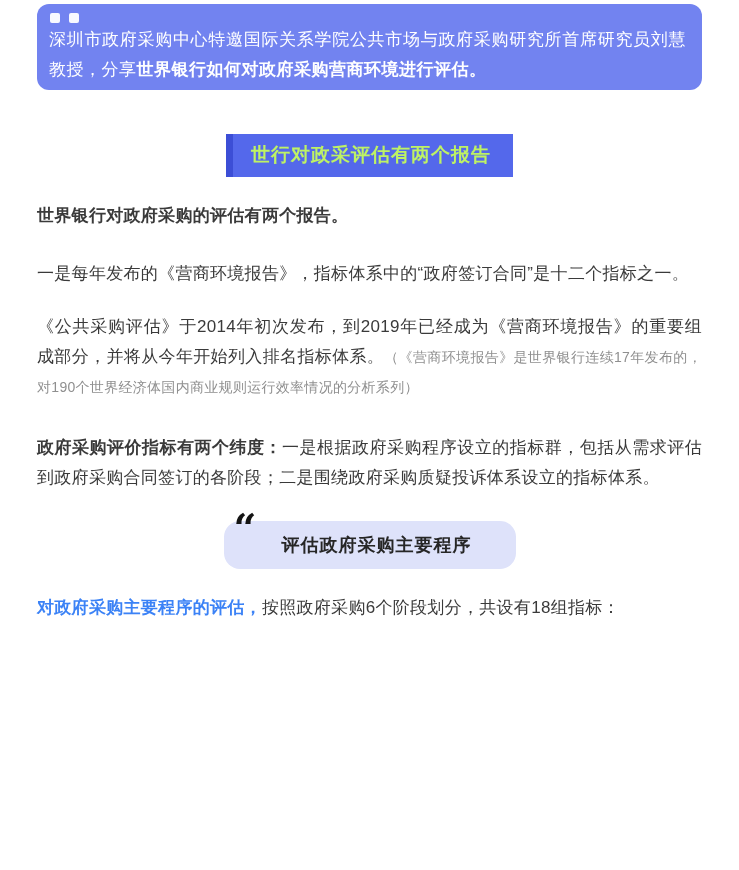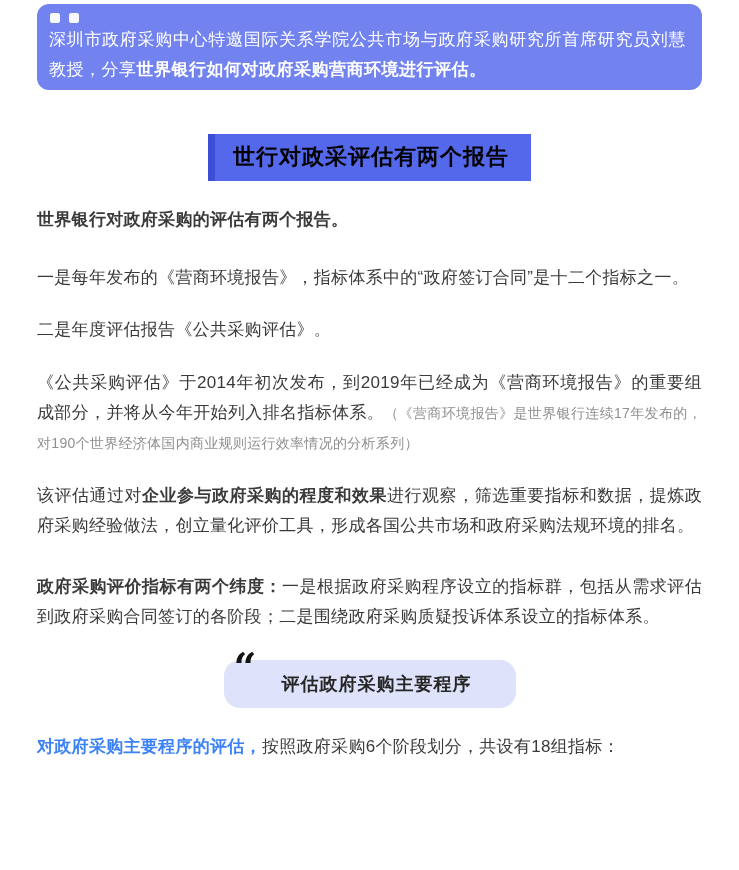--- a/index.html
+++ b/index.html
@@ -34,22 +34,22 @@
   }
   .banner-text .b { font-weight:bold; }
 
   
   .sec-header-wrap { display:flex; justify-content:center; }
   .sec-header-wrap.first { margin-top:44px; }
   .sec-header-wrap.second { margin-top:36px; }
   .sec-header {
     background:#5468EB;
     border-left:7px solid #3C4ED6;
-    color:#000000;
-    font-size:22px;
+    color:#bef264;
+    font-size:19px;
     font-weight:bold;
     letter-spacing:1px;
     padding:8px 22px 9px 18px;
     box-sizing:border-box;
   }
 
   
   .para {
     margin:24px 37px 0 37px;
     font-size:17px;
@@ -109,31 +109,25 @@
   </div>
 
   <p class="para p-first">
     <span class="bold">世界银行对政府采购的评估有两个报告。</span>
   </p>
 
   <p class="para mt28">
     <span>一是每年发布的《营商环境报告》，指标体系中的“政府签订合同”是十二个指标之一。</span>
   </p>
 
-  <p class="para mt22">
-    <span>二是年度评估报告《公共采购评估》。</span>
-  </p>
 
   <p class="para mt23">
     <span>《公共采购评估》于2014年初次发布，到2019年已经成为《营商环境报告》的重要组成部分，并将从今年开始列入排名指标体系。</span><span class="note">（《营商环境报告》是世界银行连续17年发布的，对190个世界经济体国内商业规则运行效率情况的分析系列）</span>
   </p>
 
-  <p class="para mt23">
-    <span>该评估通过对</span><span class="bold">企业参与政府采购的程度和效果</span><span>进行观察，筛选重要指标和数据，提炼政府采购经验做法，创立量化评价工具，形成各国公共市场和政府采购法规环境的排名。</span>
-  </p>
 
 
   <p class="para mt31">
     <span class="bold">政府采购评价指标有两个纬度：</span><span>一是根据政府采购程序设立的指标群，包括从需求评估到政府采购合同签订的各阶段；二是围绕政府采购质疑投诉体系设立的指标体系。</span>
   </p>
 
   <div class="quote-wrap">
     <div class="quote-box">
       <span class="quote-mark">“</span>
       <span>评估政府采购主要程序</span>

